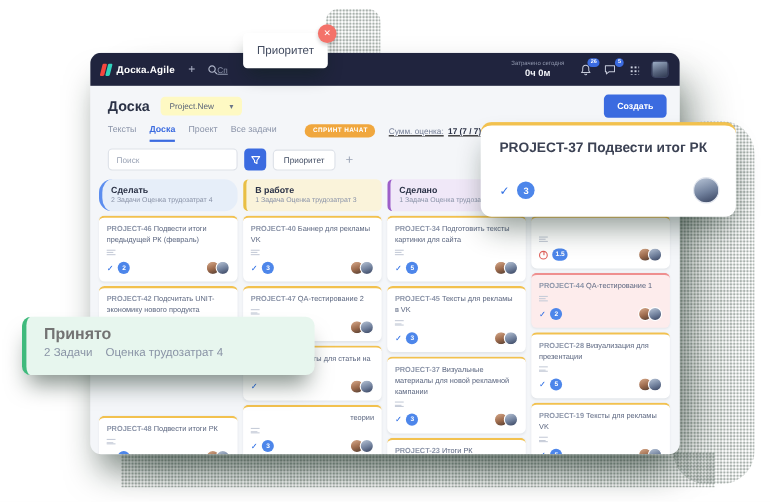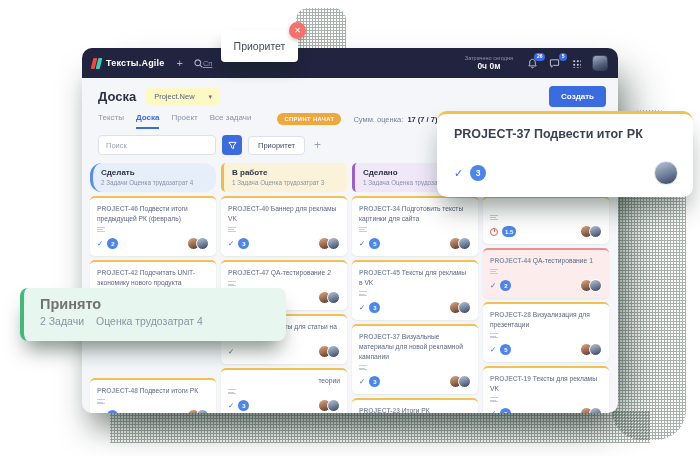--- a/index.html
+++ b/index.html
@@ -41,21 +41,21 @@
   .board-title { font-size:13px; font-weight:700; color:#2b3246; margin-right:10px; }
   .project-select { display:flex; align-items:center; gap:14px; background:#fef9c3; border-radius:4px; padding:4px 8px; font-size:7.5px; color:#5a6478; cursor:pointer; }
   .project-select .chev { font-size:7px; color:#6a7488; }
   .create-btn { margin-left:auto; background:#3b6be0; color:#fff; font-size:8px; font-weight:600; border:none; border-radius:4px; padding:6px 12px; cursor:pointer; }
 
   
   #tabs-row { display:flex; align-items:center; padding:2px 12px 0 16px; gap:12px; }
   .tab { font-size:8px; color:#8b94a9; padding-bottom:5px; cursor:pointer; border-bottom:2px solid transparent; }
   .tab.active { color:#3b6be0; font-weight:700; border-bottom-color:#3b6be0; }
   .sprint-pill { margin-left:14px; background:#f0a73e; color:#fff; font-size:5.8px; font-weight:700; letter-spacing:.4px; padding:3px 7px; border-radius:8px; margin-bottom:4px; }
-  .sum-wrap { display:flex; align-items:center; gap:4px; margin-bottom:4px; }
+  .sum-wrap { display:flex; align-items:center; gap:4px; margin-bottom:4px;text-decoration:underline; }
   .sum-label { font-size:7.5px; color:#78829a; }
   .sum-value { font-size:7.5px; color:#2b3246; font-weight:600; }
   .info-ic { width:9px; height:9px; border:1px solid #b9c0d0; border-radius:50%; color:#9aa3b5; font-size:5.5px; display:flex; align-items:center; justify-content:center; }
 
   
   #filter-row { display:flex; align-items:center; gap:6px; padding:6px 12px 6px 16px; }
   .search-input { width:118px; height:20px; background:#fff; border:1px solid #dde1e8; border-radius:4px; font-size:7.5px; padding:0 7px; color:#3f4a61; font-family:inherit; }
   .search-input::placeholder { color:#9aa3b5; }
   .filter-btn { width:20px; height:20px; background:#3b6be0; border:none; border-radius:4px; display:flex; align-items:center; justify-content:center; cursor:pointer; }
   .chip { background:#fff; border:1px solid #dde1e8; border-radius:4px; font-size:7.5px; color:#3f4a61; padding:4px 9px; cursor:pointer; }
@@ -87,21 +87,21 @@
   .av { width:13px; height:13px; border-radius:50%; border:1.5px solid #fff; }
   .av + .av { margin-left:-4px; }
   .av.a1 { background:linear-gradient(160deg,#d9ab8c 0%, #9c6a4c 55%, #4d3a30 100%); }
   .av.a2 { background:linear-gradient(160deg,#b9c6d8 0%, #70809c 55%, #35405c 100%); }
 
   
   #tooltip { position:absolute; left:221px; top:30px; width:77px; height:32px; background:#fff; border-radius:4px; box-shadow:0 10px 16px -4px rgba(12,34,22,.45); display:flex; align-items:center; justify-content:center; }
   #tooltip .tip-text { font-size:10.5px; color:#434c60; }
   #tooltip .close-badge { position:absolute; top:-8px; right:-8px; width:17px; height:17px; border-radius:50%; background:#f4726a; color:#fff; font-size:8px; display:flex; align-items:center; justify-content:center; box-shadow:0 2px 4px rgba(0,0,0,.2); cursor:pointer; }
 
-  #card-popover { position:absolute; left:437px; top:111px; width:256px; height:86px; background:#fff; border-radius:10px; border-top:3px solid #f2c14e; box-shadow:0 16px 26px -6px rgba(12,34,22,.45); padding:13px 17px 12px; }
+  #card-popover { position:absolute; left:437px; top:111px; width:232px; height:86px; background:#fff; border-radius:10px; border-top:3px solid #f2c14e; box-shadow:0 16px 26px -6px rgba(12,34,22,.45); padding:13px 17px 12px; }
   #card-popover .pop-title { font-size:12.5px; font-weight:600; color:#3c4254; }
   #card-popover .pop-title .card-id { color:#3c4254; font-weight:600; }
   #card-popover .pop-footer { position:absolute; left:17px; right:15px; bottom:12px; display:flex; align-items:center; gap:7px; }
   #card-popover .check { font-size:11px; }
   #card-popover .badge { min-width:16px; height:16px; border-radius:8px; font-size:8.5px; }
   #card-popover .big-avatar { margin-left:auto; width:24px; height:24px; border-radius:50%; background:linear-gradient(160deg,#b9c6d8 0%, #70809c 55%, #35405c 100%); border:1px solid #e2e6ee; }
 
   #status-popover { position:absolute; left:20px; top:288px; width:266px; height:53px; background:#e7f6ee; border-left:4px solid #3fba7c; border-radius:8px; box-shadow:0 14px 20px -6px rgba(12,34,22,.5); padding:8px 16px; }
   #status-popover .st-title { font-size:14.5px; font-weight:700; color:#737373; }
   #status-popover .st-sub { font-size:10.5px; color:#8a94a6; margin-top:3px; display:flex; gap:12px; }
@@ -115,21 +115,21 @@
   <div class="speckle" id="speckle-bottom"></div>
   <div class="speckle" id="speckle-top"></div>
 
   <div id="window">
 
     <div id="navbar">
       <span class="logo-mark">
           <i class="red"></i>
           <i class="teal"></i>
         </span>
-      <span class="brand">Тексты.Agile</span>
+      <span class="brand">Доска.Agile</span>
       <span class="nav-plus">+</span>
       <span class="nav-search">
         <svg width="9" height="9" viewBox="0 0 10 10">
             <circle cx="4.2" cy="4.2" r="3.2" fill="none" stroke="#aeb4c8" stroke-width="1.2"></circle>
             <line x1="6.6" y1="6.6" x2="9.2" y2="9.2" stroke="#aeb4c8" stroke-width="1.2"></line>
           </svg>
       </span>
       <span class="nav-frag">Сп</span>
       <div class="nav-right">
         <div class="time-block">

